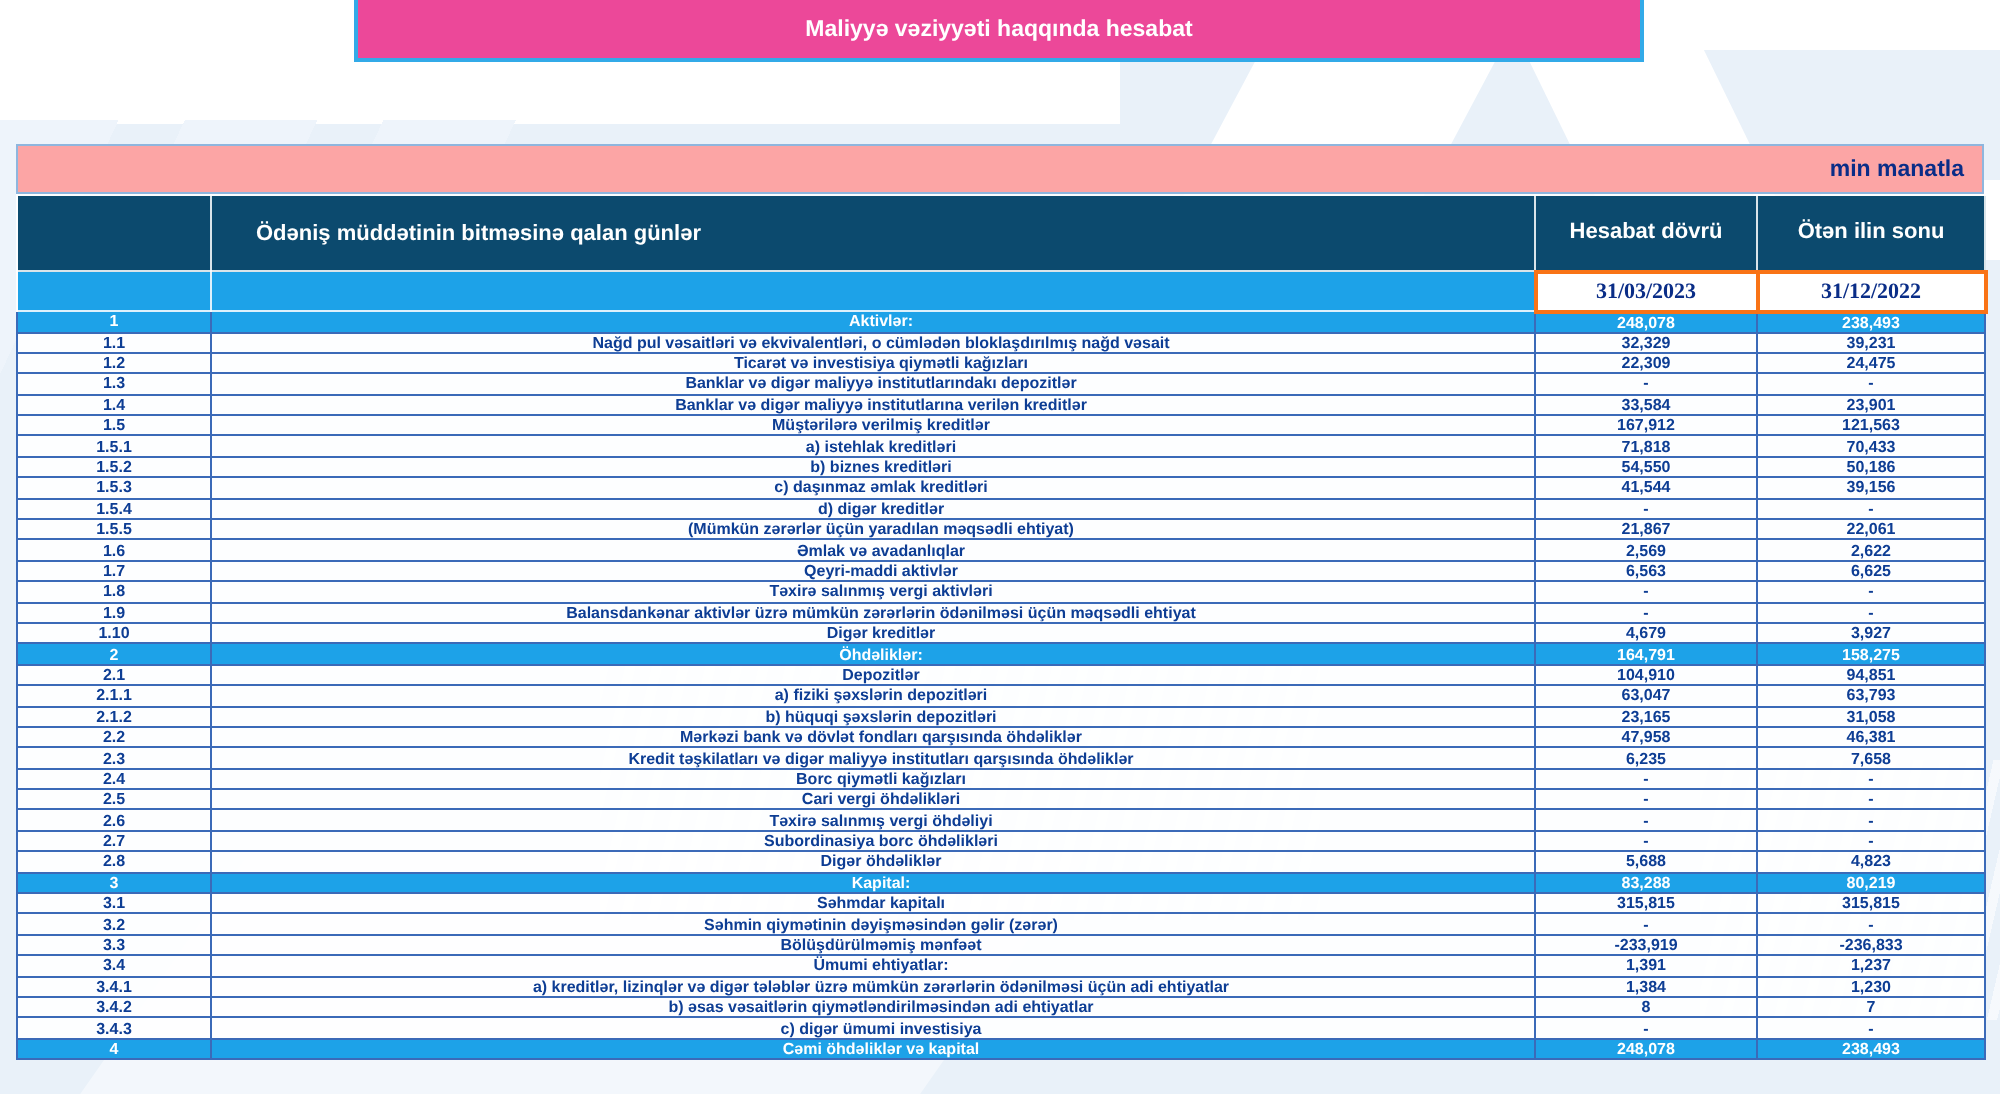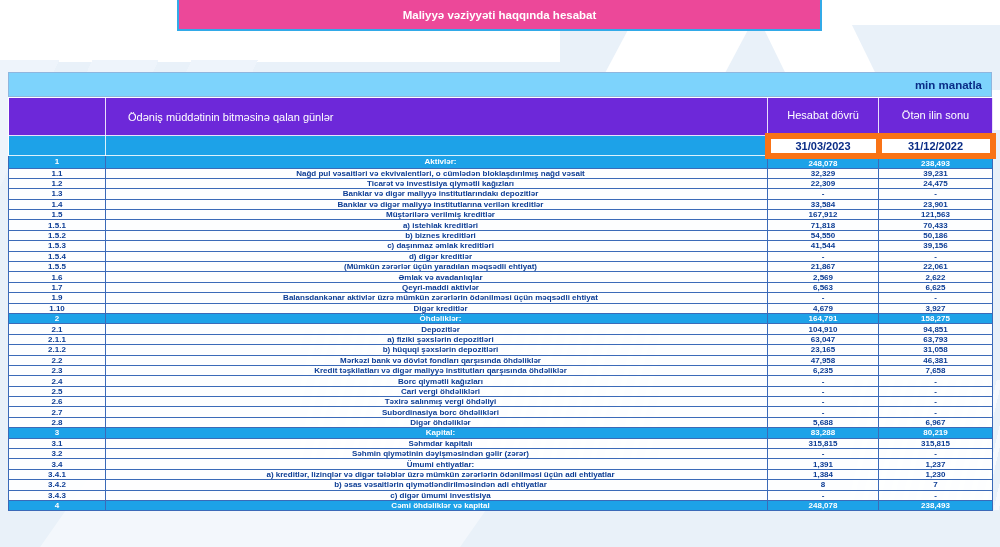--- a/index.html
+++ b/index.html
@@ -29,43 +29,43 @@
   .title-box {
     position:absolute; left:177px; top:0; width:645px; height:31px; z-index:2;
     background:#ec4899; border:2px solid #32aae8; border-top:none;
     display:flex; align-items:center; justify-content:center;
     color:#ffffff; font-weight:bold; font-size:11.5px;
   }
 
   
   .unit-bar {
     position:absolute; left:8px; top:72px; width:984px; height:25px; z-index:2;
-    background:#7dd3fc; border:1px solid #8fb6de;
+    background:#fca5a5; border:1px solid #8fb6de;
     display:flex; align-items:center; justify-content:flex-end; padding-right:9px;
     color:#0a2d87; font-weight:bold; font-size:11.5px;
   }
 
   
   table.fin {
     position:absolute; left:8px; top:97px; width:984px; z-index:2;
     border-collapse:collapse; table-layout:fixed;
     border:1px solid #0a2d87;
   }
   col.c-num  { width:97px; }
   col.c-lab  { width:662px; }
   col.c-v1   { width:111px; }
   col.c-v2   { width:114px; }
 
   thead td { border:1px solid rgba(255,255,255,.85); }
-  tr.hdr   { height:38px; background:#6d28d9; color:#ffffff; font-weight:normal; font-size:11px; }
+  tr.hdr   { height:38px; background:#0c4a6e; color:#ffffff; font-weight:bold; font-size:11px; }
   tr.hdr .desc { text-align:left; padding-left:22px; }
   tr.hdr .cnt  { text-align:center; }
   tr.dates { height:20px; font-size:11px; font-weight:bold; }
   tr.dates td { background:#1da2e8; }
-  tr.dates td.datecell { background:#ffffff; color:#0a2d87; text-align:center; border:6px solid #f97316; }
+  tr.dates td.datecell { background:#ffffff; color:#0a2d87; text-align:center; border:2px solid #f97316;font-family:Liberation Serif, serif; }
 
   tbody tr { height:10.4px; background:rgba(255,255,255,.88); }
   tbody td {
     border:1px solid #3b6ab8;
     color:#0d3d94; font-size:8px; font-weight:bold; line-height:9px;
     padding:0; white-space:nowrap; overflow:hidden;
   }
   tbody td.num { text-align:center; }
   tbody td.lab { text-align:center; padding-left:8px; }
   tbody td.val { text-align:center; }
@@ -187,20 +187,26 @@
         <td class="val">2,569</td>
         <td class="val">2,622</td>
       </tr>
       <tr>
         <td class="num">1.7</td>
         <td class="lab">Qeyri-maddi aktivlər</td>
         <td class="val">6,563</td>
         <td class="val">6,625</td>
       </tr>
       <tr>
+        <td class="num">1.8</td>
+        <td class="lab">Təxirə salınmış vergi aktivləri</td>
+        <td class="val">-</td>
+        <td class="val">-</td>
+      </tr>
+      <tr>
         <td class="num">1.9</td>
         <td class="lab">Balansdankənar aktivlər üzrə mümkün zərərlərin ödənilməsi üçün məqsədli ehtiyat</td>
         <td class="val">-</td>
         <td class="val">-</td>
       </tr>
       <tr>
         <td class="num">1.10</td>
         <td class="lab">Digər kreditlər</td>
         <td class="val">4,679</td>
         <td class="val">3,927</td>
@@ -262,41 +268,47 @@
       <tr>
         <td class="num">2.7</td>
         <td class="lab">Subordinasiya borc öhdəlikləri</td>
         <td class="val">-</td>
         <td class="val">-</td>
       </tr>
       <tr>
         <td class="num">2.8</td>
         <td class="lab">Digər öhdəliklər</td>
         <td class="val">5,688</td>
-        <td class="val">6,967</td>
+        <td class="val">4,823</td>
       </tr>
       <tr class="hl">
         <td class="num">3</td>
         <td class="lab">Kapital:</td>
         <td class="val">83,288</td>
         <td class="val">80,219</td>
       </tr>
       <tr>
         <td class="num">3.1</td>
         <td class="lab">Səhmdar kapitalı</td>
         <td class="val">315,815</td>
         <td class="val">315,815</td>
       </tr>
       <tr>
         <td class="num">3.2</td>
         <td class="lab">Səhmin qiymətinin dəyişməsindən gəlir (zərər)</td>
         <td class="val">-</td>
         <td class="val">-</td>
       </tr>
       <tr>
+        <td class="num">3.3</td>
+        <td class="lab">Bölüşdürülməmiş mənfəət</td>
+        <td class="val">-233,919</td>
+        <td class="val">-236,833</td>
+      </tr>
+      <tr>
         <td class="num">3.4</td>
         <td class="lab">Ümumi ehtiyatlar:</td>
         <td class="val">1,391</td>
         <td class="val">1,237</td>
       </tr>
       <tr>
         <td class="num">3.4.1</td>
         <td class="lab">a) kreditlər, lizinqlər və digər tələblər üzrə mümkün zərərlərin ödənilməsi üçün adi ehtiyatlar</td>
         <td class="val">1,384</td>
         <td class="val">1,230</td>

